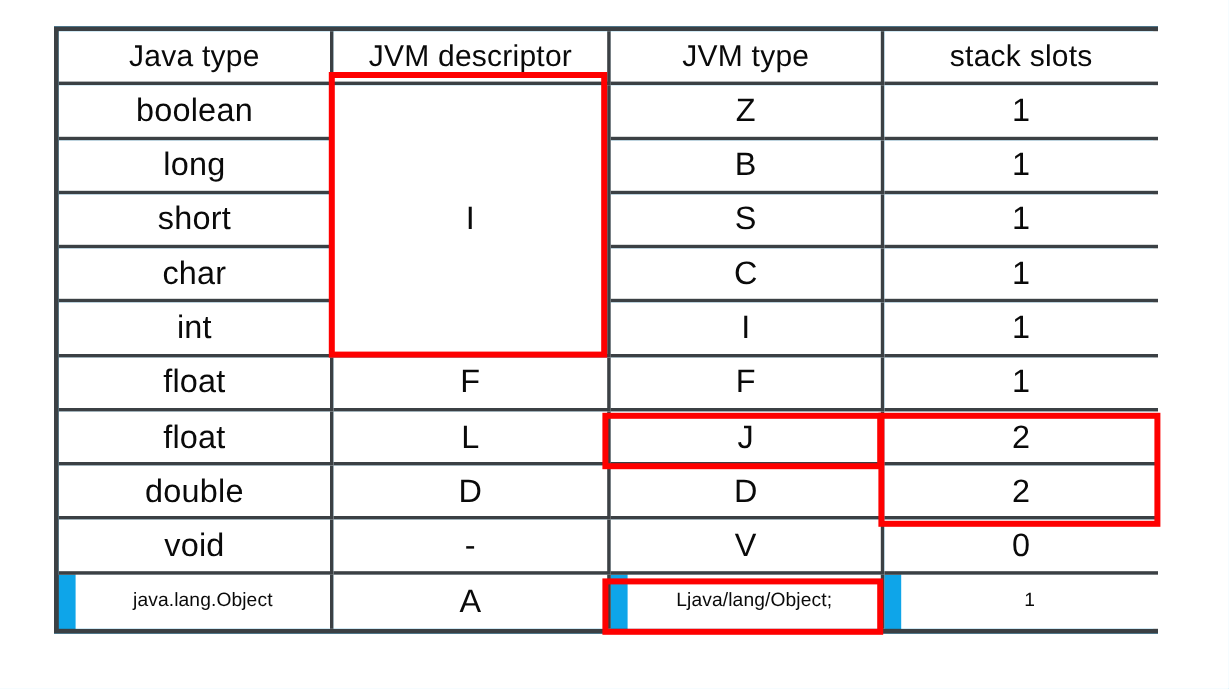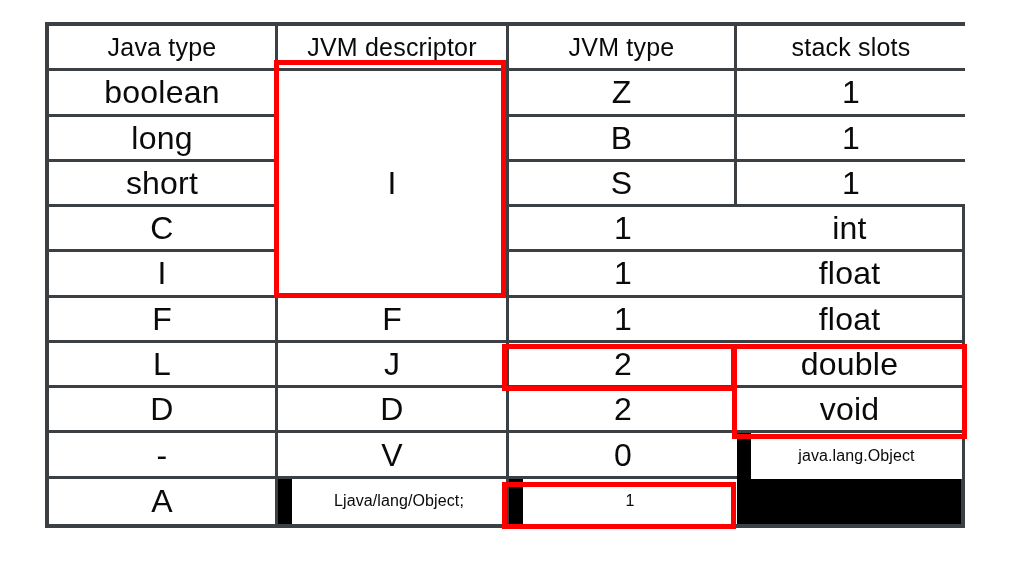--- a/index.html
+++ b/index.html
@@ -23,40 +23,40 @@
 
   
   #type-table {
     position: absolute;
     left: 45px;
     top: 22px;
     width: 920px;
     height: 506px;
     box-sizing: border-box;
     border: 4px solid #3b4044;
-    background: #000000;
+    background: #0ea5e9;
     padding-left: 24px;
   }
 
   .t-grid {
     position: absolute;
     inset: 0;
     display: grid;
     grid-template-columns: 229px 231px 228px 228px;
     grid-template-rows: repeat(11, 1fr);
   }
 
   .cell {
     position: relative;
     display: flex;
     align-items: center;
     justify-content: center;
     box-sizing: border-box;
     color: #0a0a0a;
-    font-size: 32px;
+    font-size: 27px;
     line-height: 1;
     letter-spacing: 0.2px;
     border-right: 3px solid #3b4044;
     border-bottom: 3px solid #3b4044;
     background: #ffffff;
     white-space: nowrap;
   }
   .cell.last-col { border-right: none; text-align: center; }
   .cell.last-row { border-bottom: none; }
 
@@ -109,20 +109,21 @@
       <div class="cell last-col">1</div>
 
       <div class="cell">long</div>
       <div class="cell">B</div>
       <div class="cell last-col">1</div>
 
       <div class="cell">short</div>
       <div class="cell">S</div>
       <div class="cell last-col">1</div>
 
+      <div class="cell">char</div>
       <div class="cell">C</div>
       <div class="cell last-col">1</div>
 
       <div class="cell">int</div>
       <div class="cell">I</div>
       <div class="cell last-col">1</div>
 
       <div class="cell">float</div>
       <div class="cell">F</div>
       <div class="cell">F</div>

